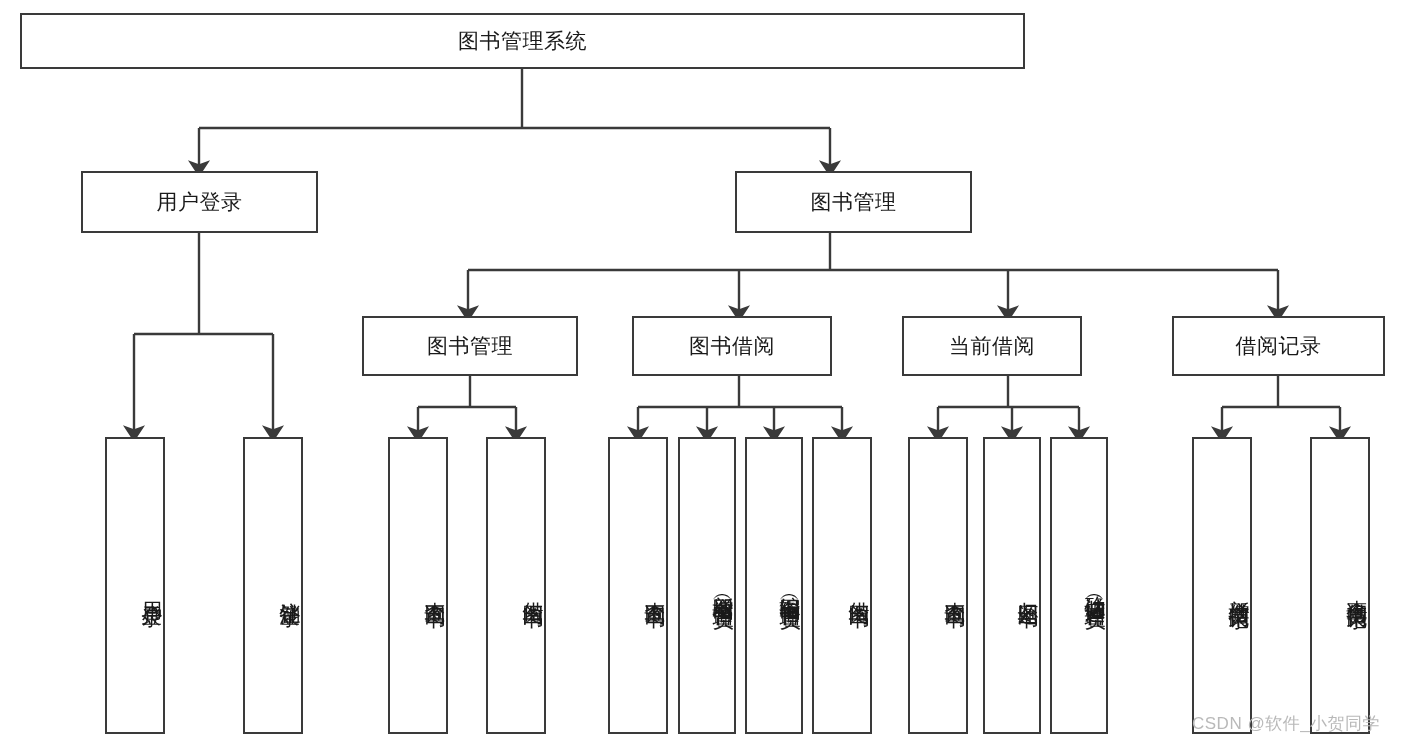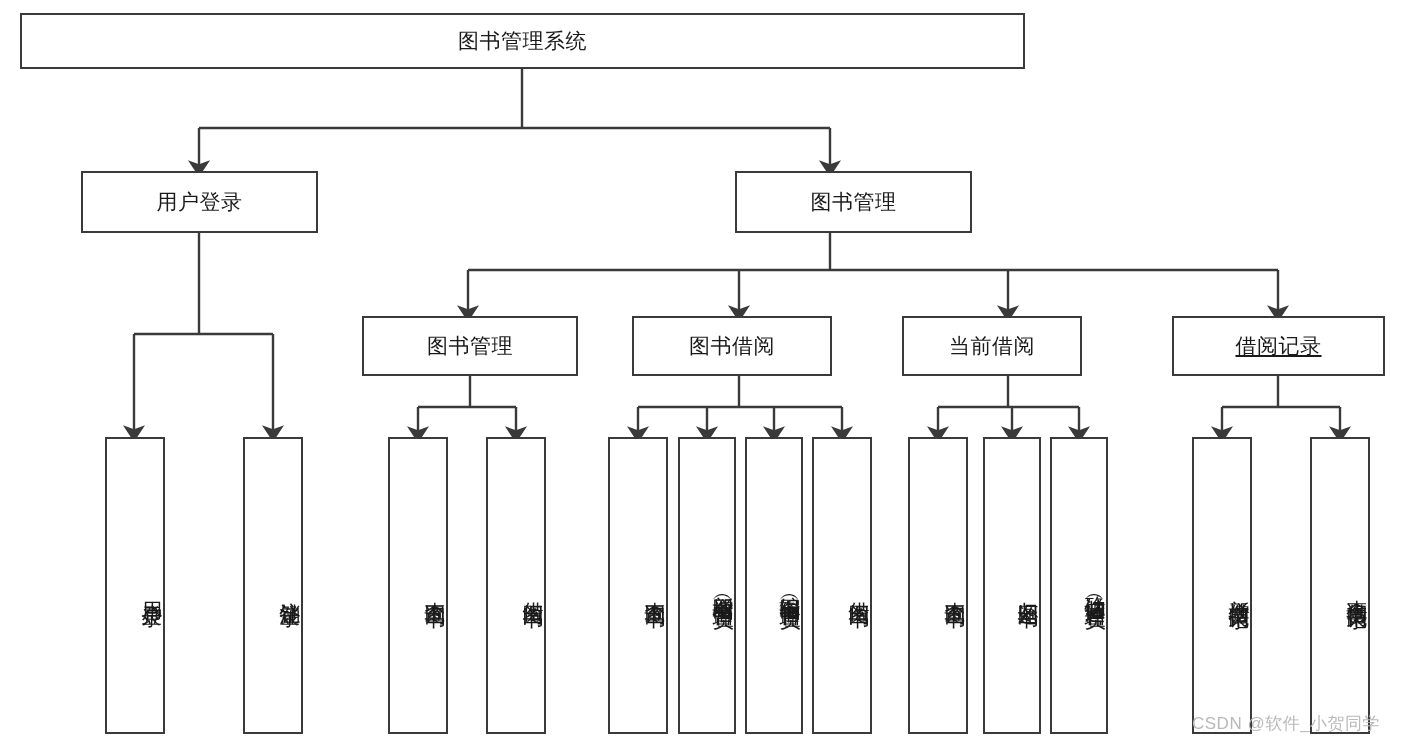--- a/index.html
+++ b/index.html
@@ -126,21 +126,21 @@
   </svg>
 
   <div class="node horizontal node-root" id="node-root" style="left: 20px; top: 13px; width: 1005px; height: 56px;">图书管理系统</div>
 
   <div class="node horizontal" id="node-l1-0" style="left: 81px; top: 171px; width: 237px; height: 62px;">用户登录</div>
   <div class="node horizontal" id="node-l1-1" style="left: 735px; top: 171px; width: 237px; height: 62px;">图书管理</div>
 
   <div class="node horizontal" id="node-l2-0" style="left: 362px; top: 316px; width: 216px; height: 60px;">图书管理</div>
   <div class="node horizontal" id="node-l2-1" style="left: 632px; top: 316px; width: 200px; height: 60px;">图书借阅</div>
   <div class="node horizontal" id="node-l2-2" style="left: 902px; top: 316px; width: 180px; height: 60px;">当前借阅</div>
-  <div class="node horizontal" id="node-l2-3" style="left: 1172px; top: 316px; width: 213px; height: 60px; text-decoration: underline;">借阅记录</div>
+  <div class="node horizontal" id="node-l2-3" style="left: 1172px; top: 316px; width: 213px; height: 60px;">借阅记录</div>
 
   <div class="node vertical" id="node-leaf-0" style="left: 105px; top: 437px; width: 60px; height: 297px;">用户登录</div>
   <div class="node vertical" id="node-leaf-1" style="left: 243px; top: 437px; width: 60px; height: 297px;">注销登录</div>
   <div class="node vertical" id="node-leaf-2" style="left: 388px; top: 437px; width: 60px; height: 297px;">查询图书</div>
   <div class="node vertical" id="node-leaf-3" style="left: 486px; top: 437px; width: 60px; height: 297px;">借阅图书</div>
   <div class="node vertical" id="node-leaf-4" style="left: 608px; top: 437px; width: 60px; height: 297px;">查询图书</div>
   <div class="node vertical tall-text" id="node-leaf-5" style="left: 678px; top: 437px; width: 58px; height: 297px;">新增图书（管理员）</div>
   <div class="node vertical tall-text" id="node-leaf-6" style="left: 745px; top: 437px; width: 58px; height: 297px;">编辑图书（管理员）</div>
   <div class="node vertical" id="node-leaf-7" style="left: 812px; top: 437px; width: 60px; height: 297px;">借阅图书</div>
   <div class="node vertical" id="node-leaf-8" style="left: 908px; top: 437px; width: 60px; height: 297px;">查询图书</div>

